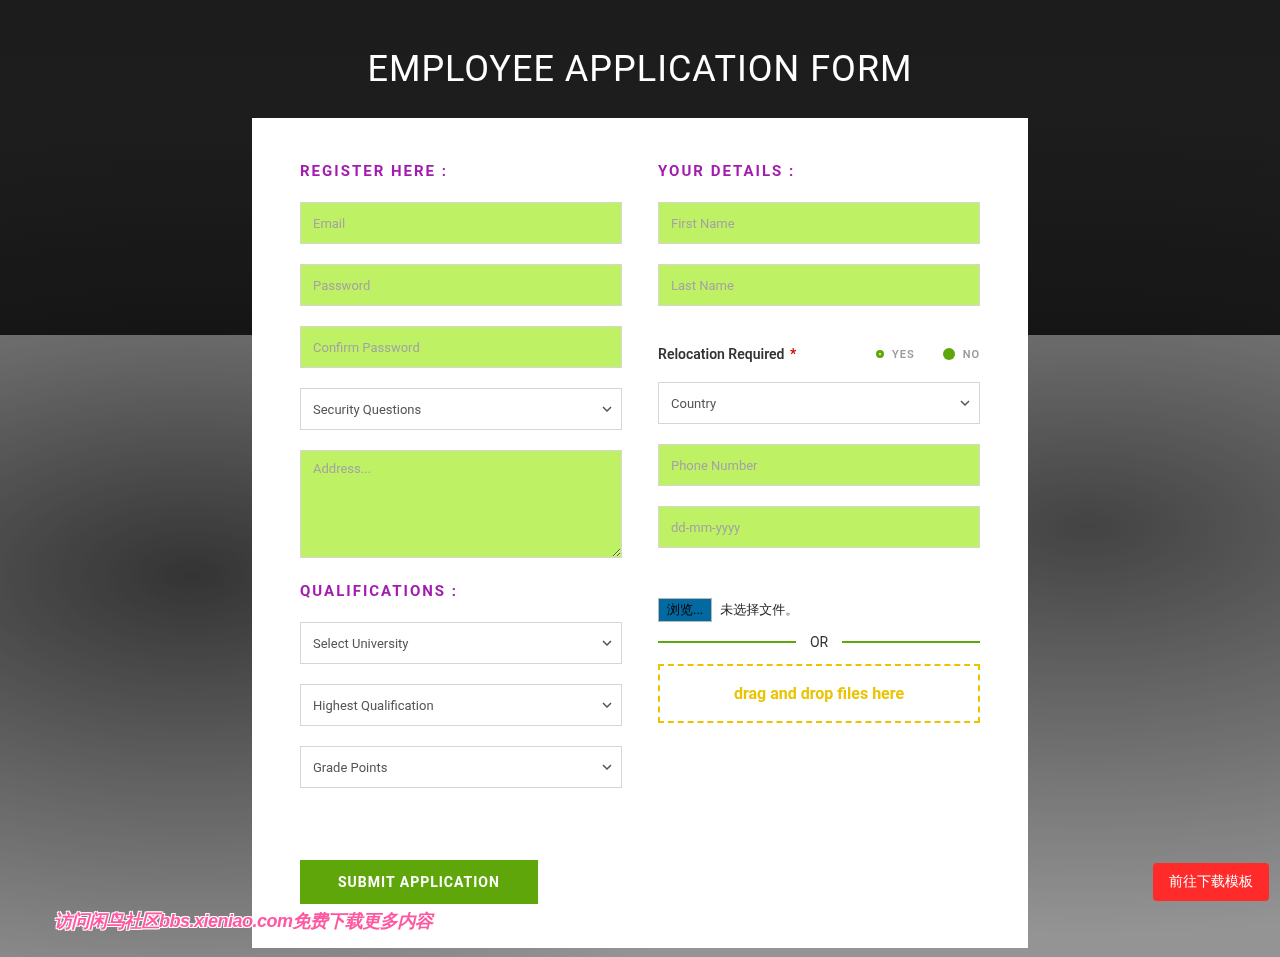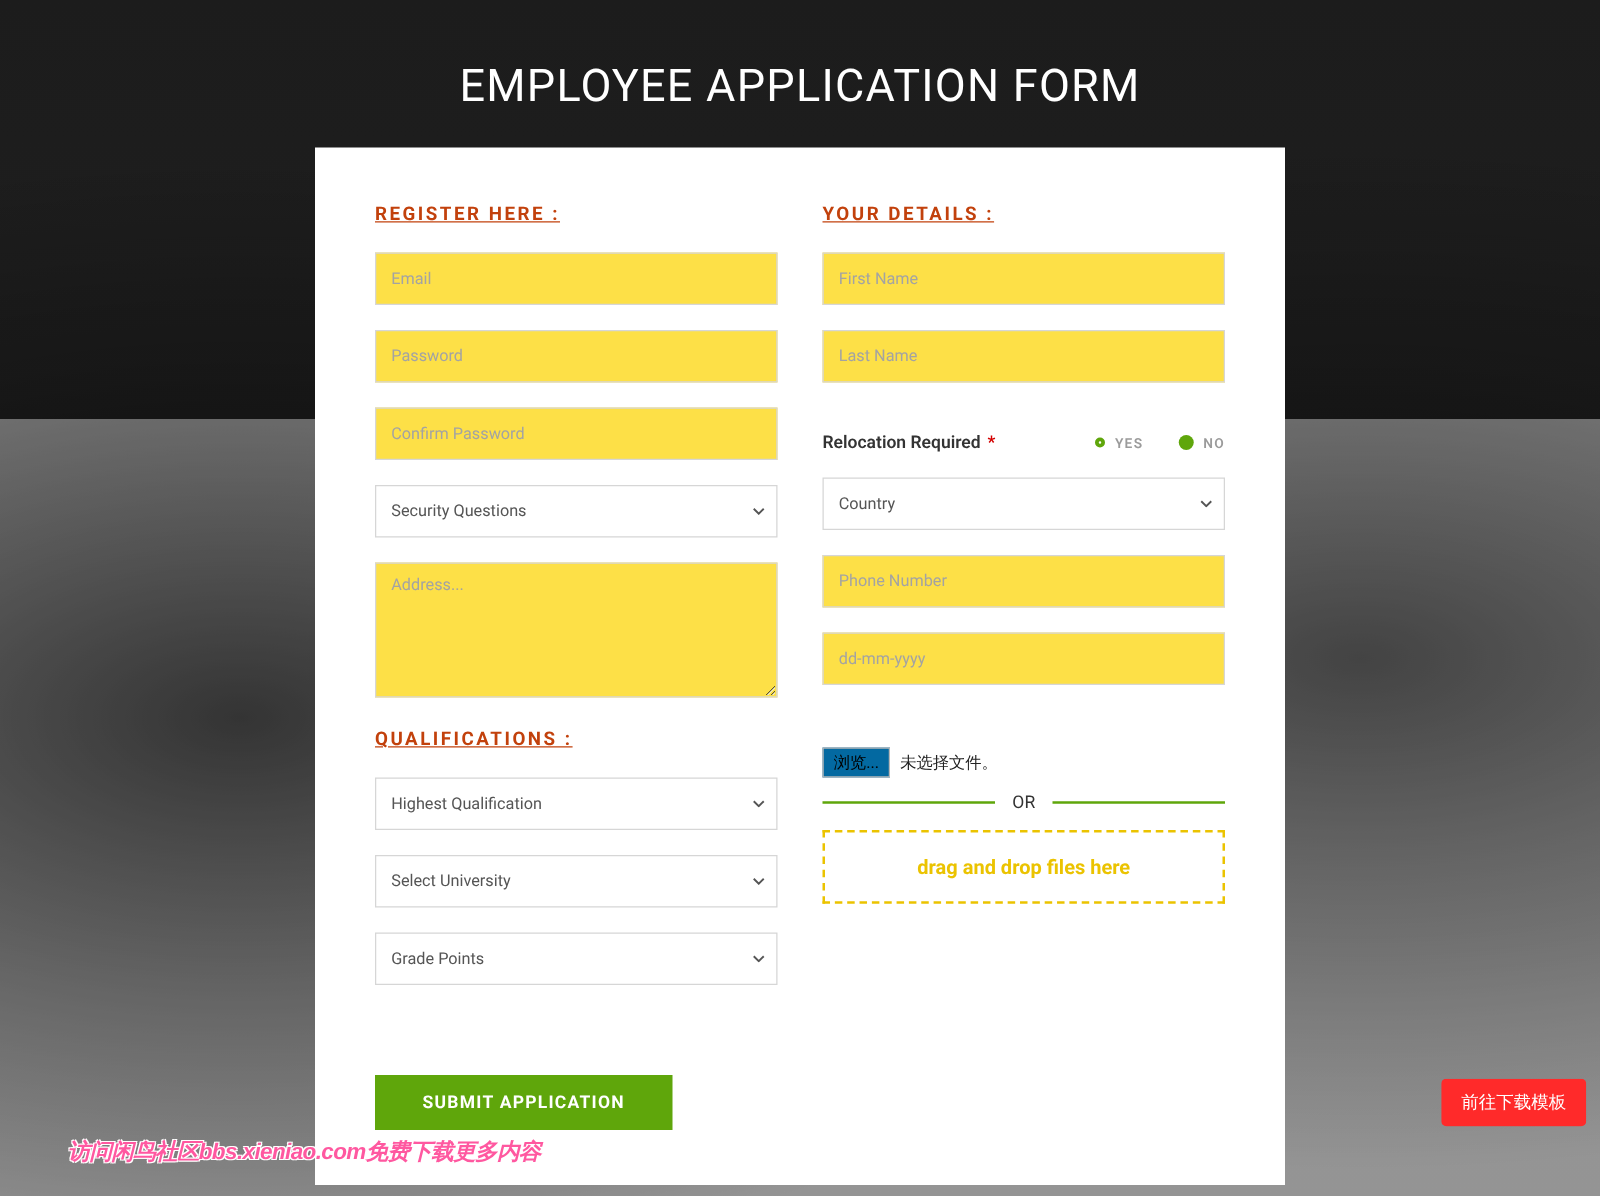--- a/index.html
+++ b/index.html
@@ -43,29 +43,28 @@
     background: #fff;
     padding: 44px 48px 44px 48px;
     display: flex;
     gap: 36px;
   }
   .col { flex: 1; }
   .section-title {
     font-size: 15px;
     font-weight: 700;
     letter-spacing: 2px;
-    color: #c2410c;
+    color: #a21caf;
     margin-bottom: 22px;
-    text-decoration: underline;
   }
   .fld {
     width: 100%;
     height: 42px;
     border: 1px solid #d6d6d6;
-    background: #fde047;
+    background: #bef264;
     padding: 0 12px;
     font-size: 13px;
     color: #555;
     margin-bottom: 20px;
     font-family: inherit;
   }
   .fld::placeholder { color: #a3a3a3; }
   textarea.fld { height: 108px; padding-top: 10px; resize: vertical; }
   .select-wrap {
     position: relative;
@@ -253,32 +252,32 @@
           </svg>
       </span>
     </div>
 
     <textarea class="fld" placeholder="Address..." style=""></textarea>
 
     <div class="section-title">QUALIFICATIONS :</div>
 
     <div class="select-wrap">
       <select>
+        <option>Select University</option>
+      </select>
+      <span class="chev">
+        <svg width="10" height="6" viewBox="0 0 10 6">
+            <path d="M1 1l4 4 4-4" stroke="#555" stroke-width="1.5" fill="none"></path>
+          </svg>
+      </span>
+    </div>
+
+    <div class="select-wrap">
+      <select>
         <option>Highest Qualification</option>
-      </select>
-      <span class="chev">
-        <svg width="10" height="6" viewBox="0 0 10 6">
-            <path d="M1 1l4 4 4-4" stroke="#555" stroke-width="1.5" fill="none"></path>
-          </svg>
-      </span>
-    </div>
-
-    <div class="select-wrap">
-      <select>
-        <option>Select University</option>
       </select>
       <span class="chev">
         <svg width="10" height="6" viewBox="0 0 10 6">
             <path d="M1 1l4 4 4-4" stroke="#555" stroke-width="1.5" fill="none"></path>
           </svg>
       </span>
     </div>
 
     <div class="select-wrap">
       <select>

